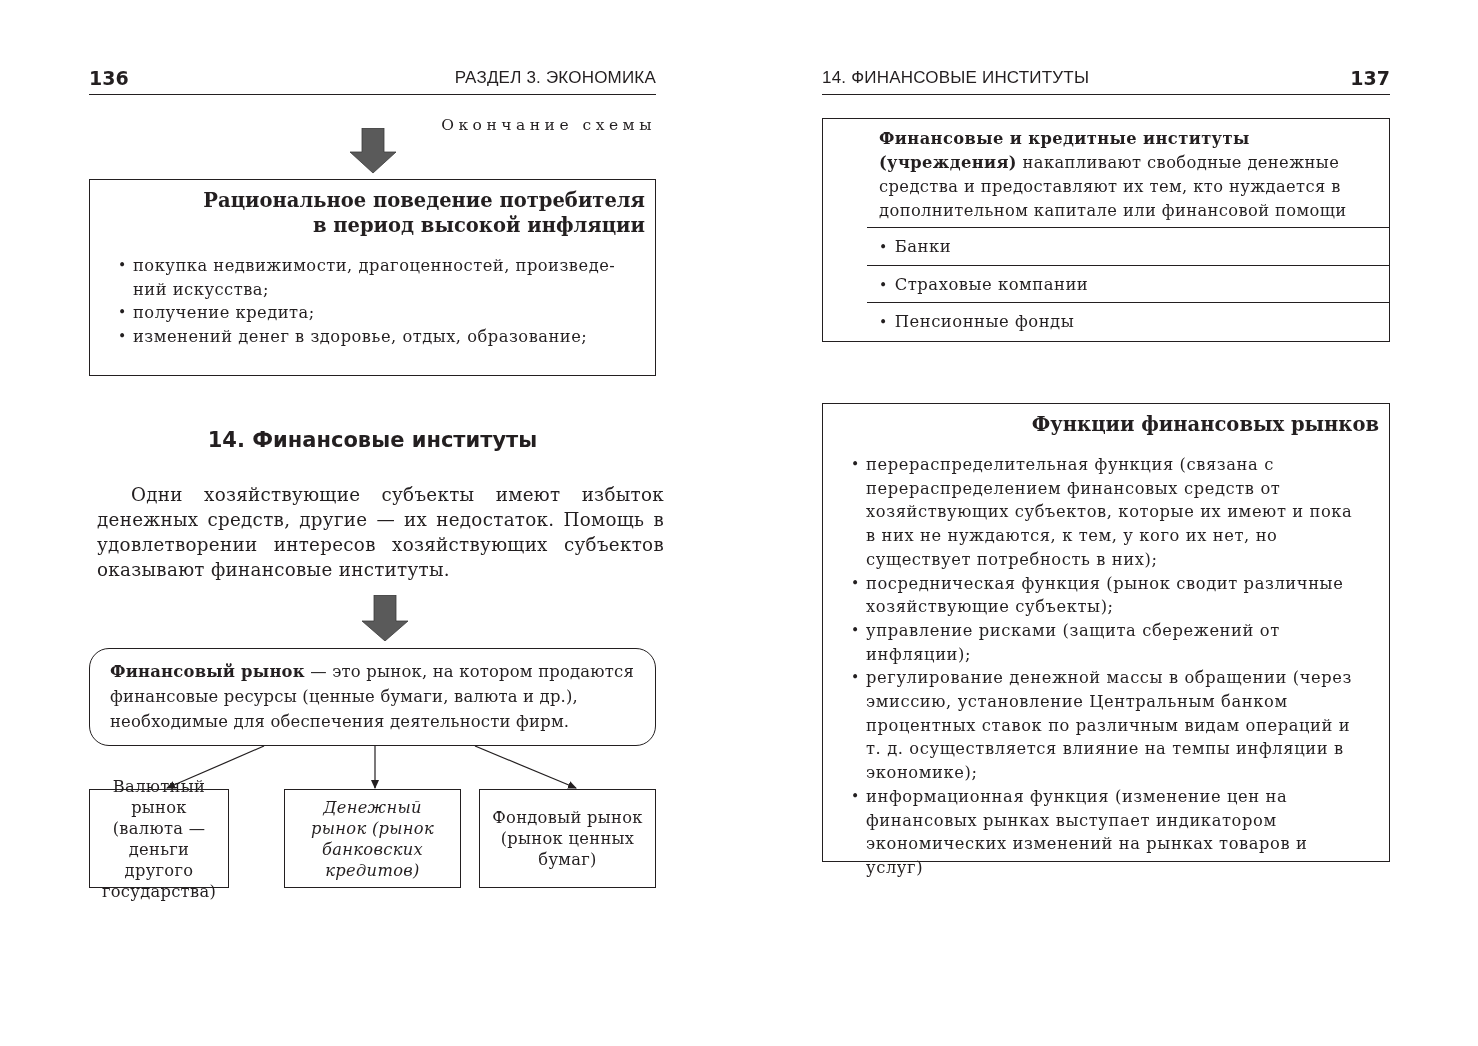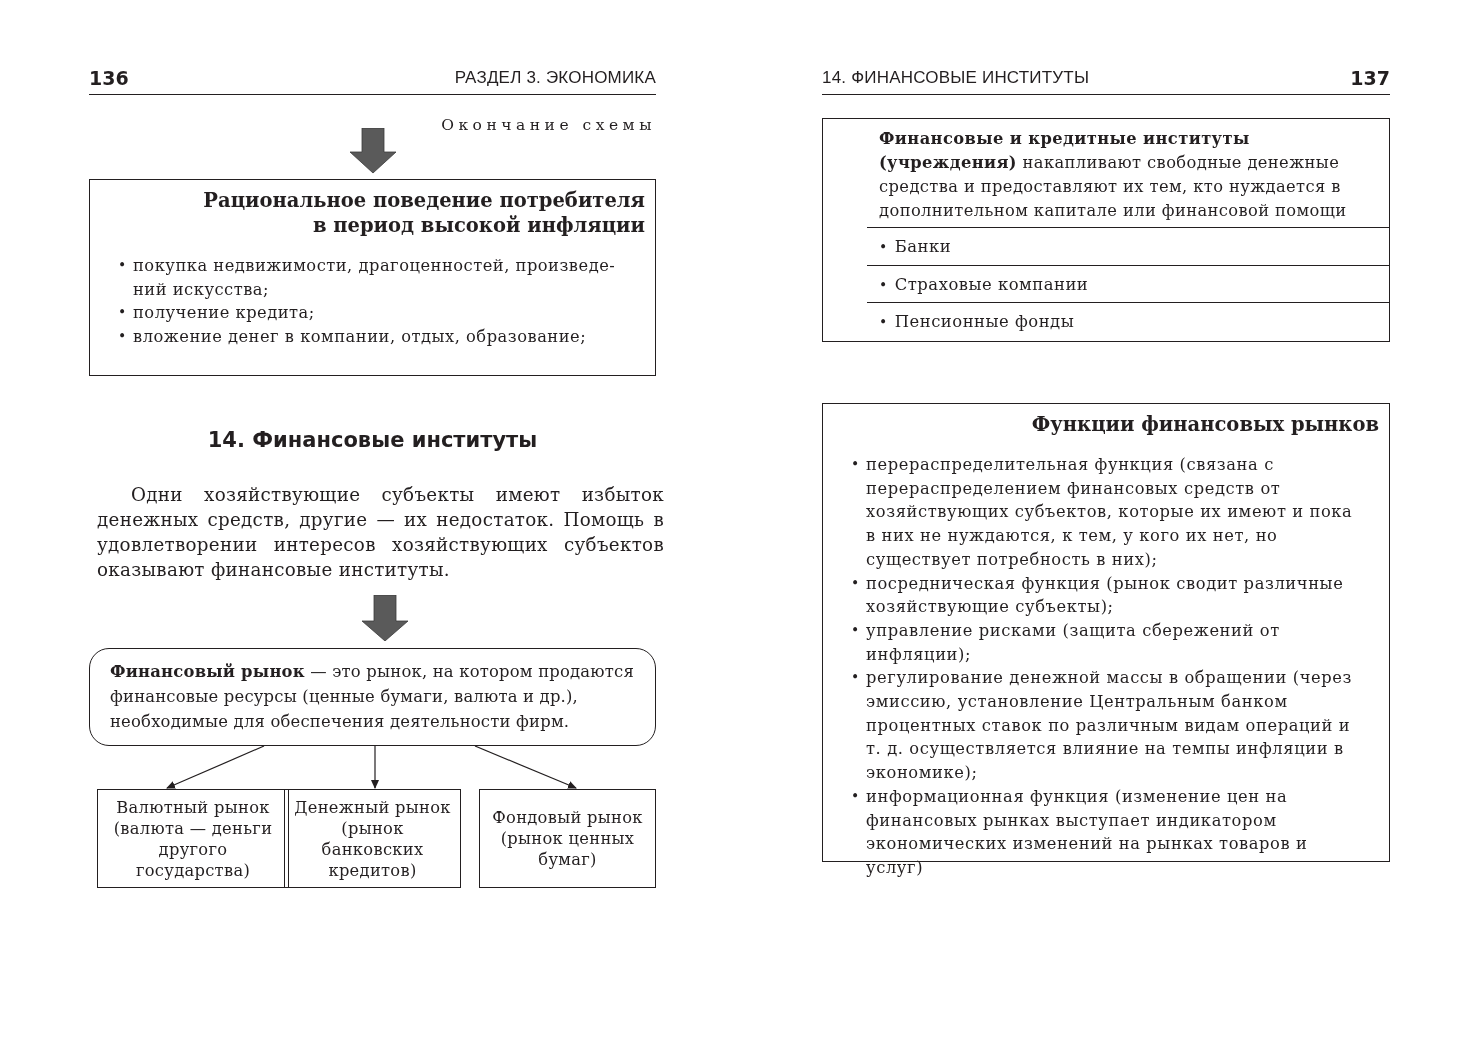--- a/index.html
+++ b/index.html
@@ -75,22 +75,22 @@
 
     .connectors { position: absolute; top: 746px; left: 0; width: 567px; height: 44px; }
 
     .submarket {
       position: absolute; top: 789px; height: 99px; box-sizing: border-box;
       border: 1.3px solid #231f20;
       display: flex; align-items: center; justify-content: center;
       text-align: center; font-size: 16.3px; line-height: 21px; letter-spacing: 0.3px;
       padding: 0 8px;
     }
-    #submarket-0 { left: 8px; width: 192px; }
-    #submarket-1 { left: 195px; width: 177px; }
+    #submarket-0 { left: 0; width: 140px; }
+    #submarket-1 { left: 195px; width: 177px; font-style: italic; }
     #submarket-2 { left: 390px; width: 177px; }
 
     
     #institutions-table { top: 118px; left: 0; width: 568px; }
     #institutions-table .head-cell {
       padding: 8px 12px 4px 12px; font-size: 16.3px; line-height: 24px;
       border-bottom: 1.3px solid #231f20; letter-spacing: 0.4px;
     }
     #institutions-table .head-cell b { font-weight: bold; }
     #institutions-table .row-cell {
@@ -123,21 +123,21 @@
   </div>
 
   <div class="box" id="rational-box">
     <div class="box-title">
       <div>Рациональное поведение потребителя</div>
       <div>в период высокой инфляции</div>
     </div>
     <ul class="bullets">
       <li>покупка недвижимости, драгоценностей, произведе-ний искусства;</li>
       <li>получение кредита;</li>
-      <li>вложение денег в компании, отдых, образование;</li>
+      <li>изменений денег в здоровье, отдых, образование;</li>
     </ul>
   </div>
 
   <div class="section-heading">14. Финансовые институты</div>
 
   <p class="intro-para" style="margin:8px;">Одни хозяйствующие субъекты имеют избыток денежных средств, другие — их недостаток. Помощь в удовлетворении интересов хозяйствующих субъектов оказывают финансовые институты.</p>
 
   <div class="block-arrow" style="top:595px; left:271px;">
     <svg width="50" height="46" viewBox="0 0 50 46">
       <polygon points="14,0 36,0 36,26 48,26 25,46 2,26 14,26" fill="#5a5a5a" stroke="#3a3a3a" stroke-width="0.8"></polygon>

